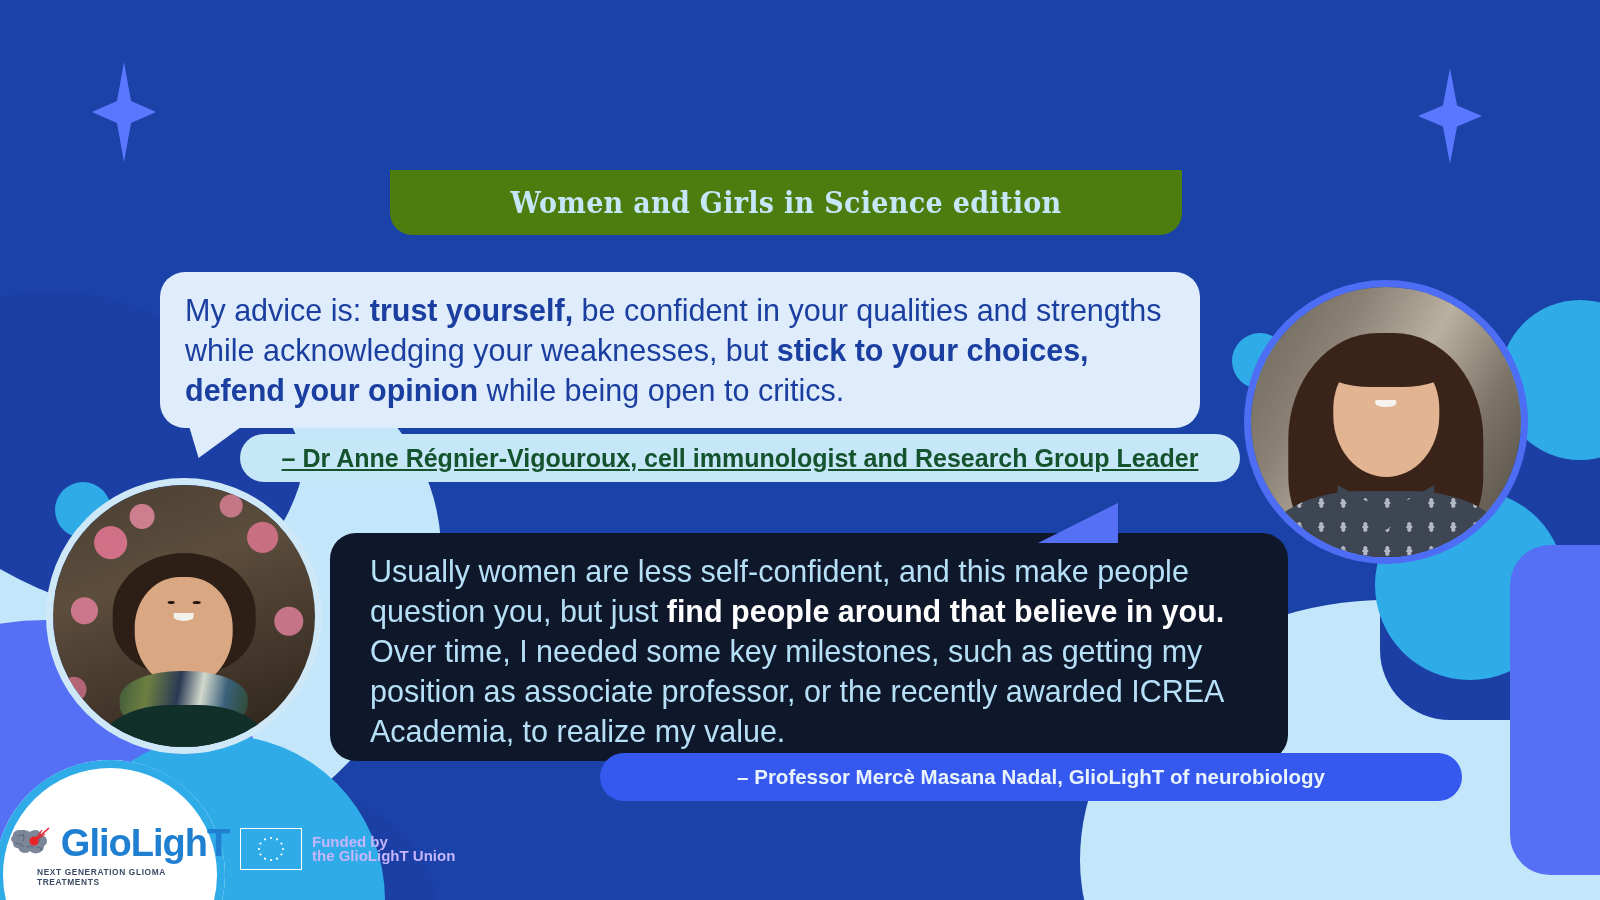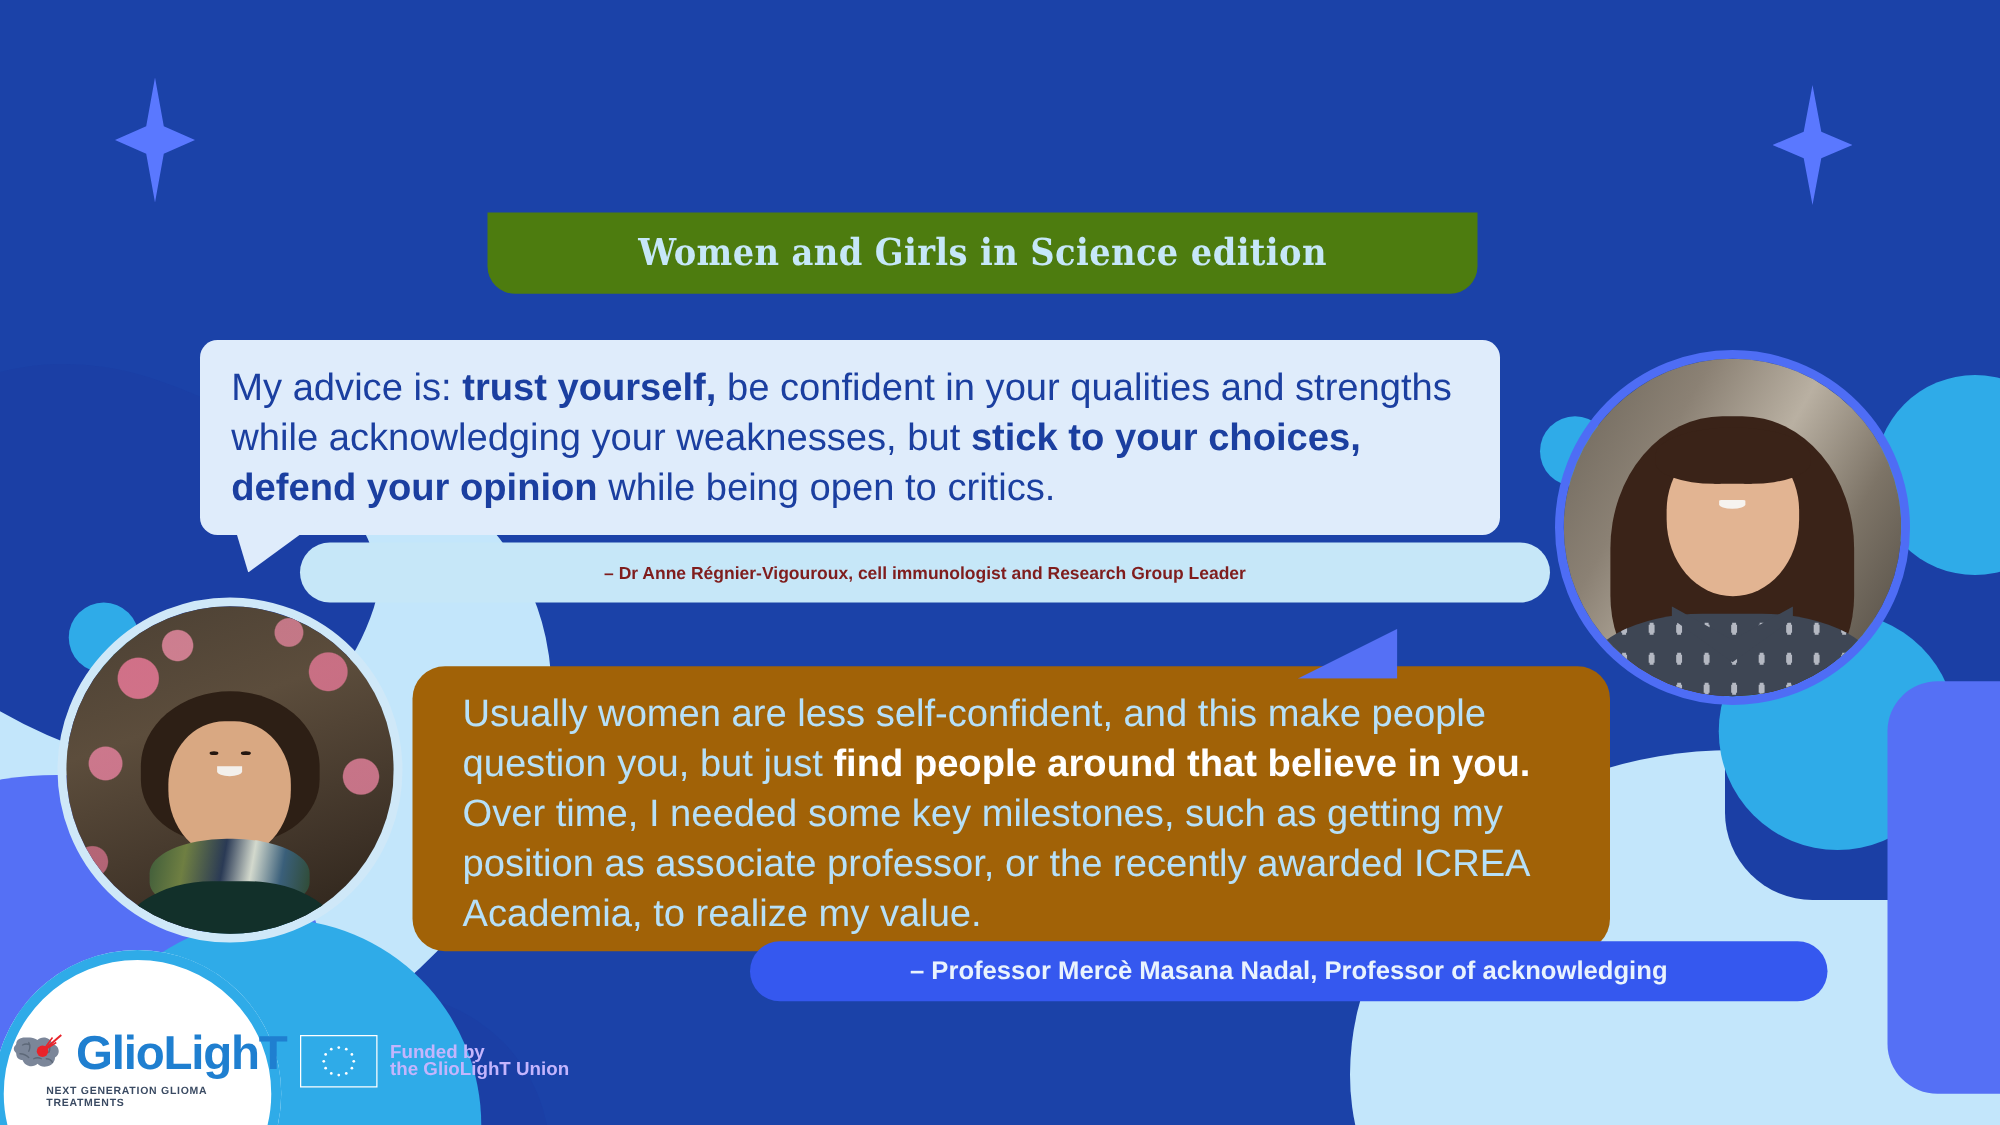--- a/index.html
+++ b/index.html
@@ -92,47 +92,47 @@
   .subtitle-text{
     font-family:"DejaVu Serif", serif;font-weight:bold;
     color:#c6e7f8;font-size:27px;letter-spacing:.3px;
     transform:scaleY(1.1);
     white-space:nowrap;
   }
 
   
   .bubble1{
     position:absolute;left:160px;top:272px;width:1040px;height:156px;
-    background:#dfecfb;border-radius:14px;
+    background:#dfecfb;border-radius:25px;
   }
   .bubble1 .tail{
     position:absolute;left:26px;bottom:-30px;width:70px;height:42px;
     background:#dfecfb;
     clip-path:polygon(0 0, 100% 0, 18% 100%);
   }
   .q1-text{
     position:absolute;left:25px;top:18px;right:22px;
     color:#1b3fa0;font-size:30.5px;line-height:40px;
     font-family:"Liberation Sans", sans-serif;
   }
   .q1-text b{font-weight:bold;}
 
   .attrib1{
     position:absolute;left:240px;top:434px;width:1000px;height:48px;
     background:#c6e7f8;border-radius:24px;
     display:flex;align-items:center;justify-content:center;
   }
   .attrib1 span{
-    color:#7f1d1d;font-weight:bold;font-size:14px;white-space:nowrap;
+    color:#14532d;font-weight:bold;font-size:25px;white-space:nowrap;text-decoration:underline;
   }
 
   
   .bubble2{
     position:absolute;left:330px;top:533px;width:958px;height:228px;
-    background:#a16207;border-radius:26px;
+    background:#0f172a;border-radius:26px;
   }
   .bubble2 .tail{
     position:absolute;right:170px;top:-30px;width:80px;height:40px;
     background:#5570f5;
     clip-path:polygon(0 100%, 100% 0, 100% 100%);
   }
   .q2-text{
     position:absolute;left:40px;top:18px;right:36px;
     color:#b6e0f8;font-size:30.5px;line-height:40px;
   }
@@ -261,21 +261,21 @@
   </div>
   <div class="attrib1">
     <span>– Dr Anne Régnier-Vigouroux, cell immunologist and Research Group Leader</span>
   </div>
 
   <div class="bubble2">
     <div class="tail"></div>
     <div class="q2-text"><span>Usually women are less self-confident, and this make people question you, but just </span><b>find people around that believe in you.</b><span> Over time, I needed some key milestones, such as getting my position as associate professor, or the recently awarded ICREA Academia, to realize my value.</span></div>
   </div>
   <div class="attrib2">
-    <span>– Professor Mercè Masana Nadal, Professor of acknowledging</span>
+    <span>– Professor Mercè Masana Nadal, GlioLighT of neurobiology</span>
   </div>
 
   <div class="dot-accent dot-left"></div>
   <div class="portrait p-left">
     <div class="pl-img">
       <div class="pl-person">
         <div class="pl-hair"></div>
         <div class="pl-face">
           <div class="pl-eye-l"></div>
           <div class="pl-eye-r"></div>

